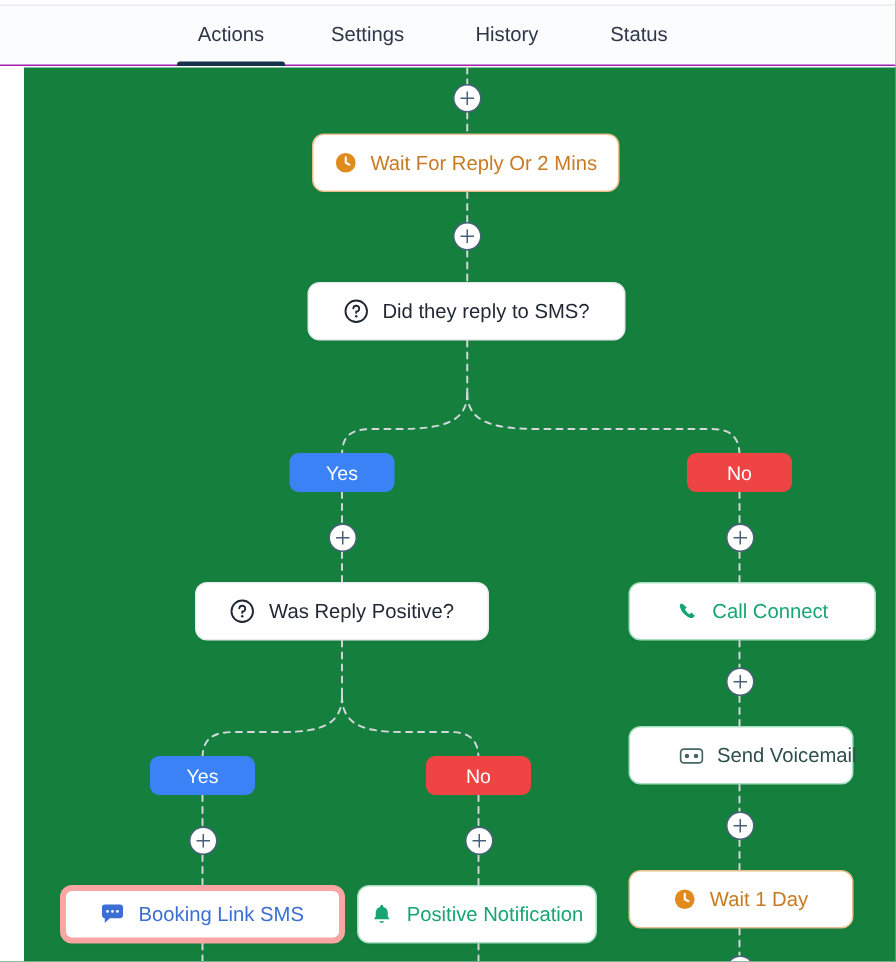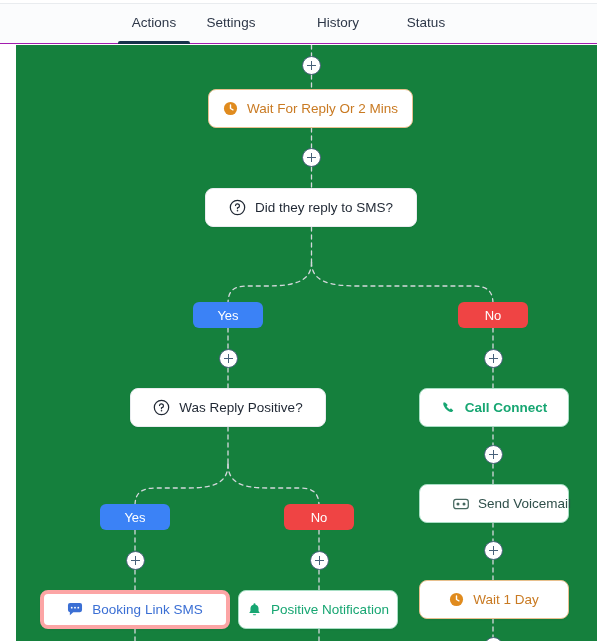--- a/index.html
+++ b/index.html
@@ -156,21 +156,21 @@
     width: 1.5px; height: 9px;
   }
 </style>
 </head>
 <body>
 
 <div id="top-strip"></div>
 
 <div id="tabbar">
     <div class="tab" style="left: 118px; width: 72px;"><span>Actions</span><span class="tab-underline"></span></div>
-    <div class="tab" style="left: 194px; width: 74px;"><span>Settings</span></div>
+    <div class="tab" style="left: 208px; width: 74px;"><span>Settings</span></div>
     <div class="tab" style="left: 303px; width: 70px;"><span>History</span></div>
     <div class="tab" style="left: 394px; width: 64px;"><span>Status</span></div>
   </div>
 
 <div id="canvas">
   <svg id="edges" width="597" height="596" viewBox="0 0 597 596">
     <g fill="none" stroke="#d4d7dc" stroke-width="1.3" stroke-dasharray="4 4" stroke-linecap="round">
 
       <path d="M295.5 0 L295.5 11"></path>
 
@@ -240,21 +240,21 @@
     <div class="node question" style="left: 114px; top: 343px; width: 196px; height: 39px;">
       <span class="nicon">
         <svg width="17" height="17" viewBox="0 0 18 18">
           <circle cx="9" cy="9" r="7.6" fill="none" stroke="#1f2733" stroke-width="1.3"></circle>
           <path d="M6.9 6.9 a2.1 2.1 0 1 1 2.1 2.4 v0.9" fill="none" stroke="#1f2733" stroke-width="1.3" stroke-linecap="round"></path>
           <circle cx="9" cy="12.5" r="0.85" fill="#1f2733"></circle>
         </svg>
       </span>
       <span>Was Reply Positive?</span>
     </div>
-    <div class="node green" style="left: 403px; top: 343px; width: 150px; height: 39px; font-weight: bold;">
+    <div class="node green" style="left: 403px; top: 343px; width: 165px; height: 39px;">
       <span class="nicon">
         <svg width="15" height="15" viewBox="0 0 16 16">
           <path d="M3.1 2.4 C2.4 3.1 2.2 4.3 2.7 5.6 C3.5 7.9 5.4 10.3 7.7 11.7 C9.4 12.8 11 13.1 11.9 12.4 L13.1 11.2 L10.6 8.9 L9.3 10.1 C8.2 9.5 6.6 7.9 6 6.7 L7.2 5.4 L4.8 3 Z" fill="#17a672"></path>
         </svg>
       </span>
       <span>Call Connect</span>
     </div>
     <div class="node green-dark" style="left: 403px; top: 439px; width: 150px; height: 39px;">
       <span class="nicon">
         <svg width="16" height="14" viewBox="0 0 18 14">

